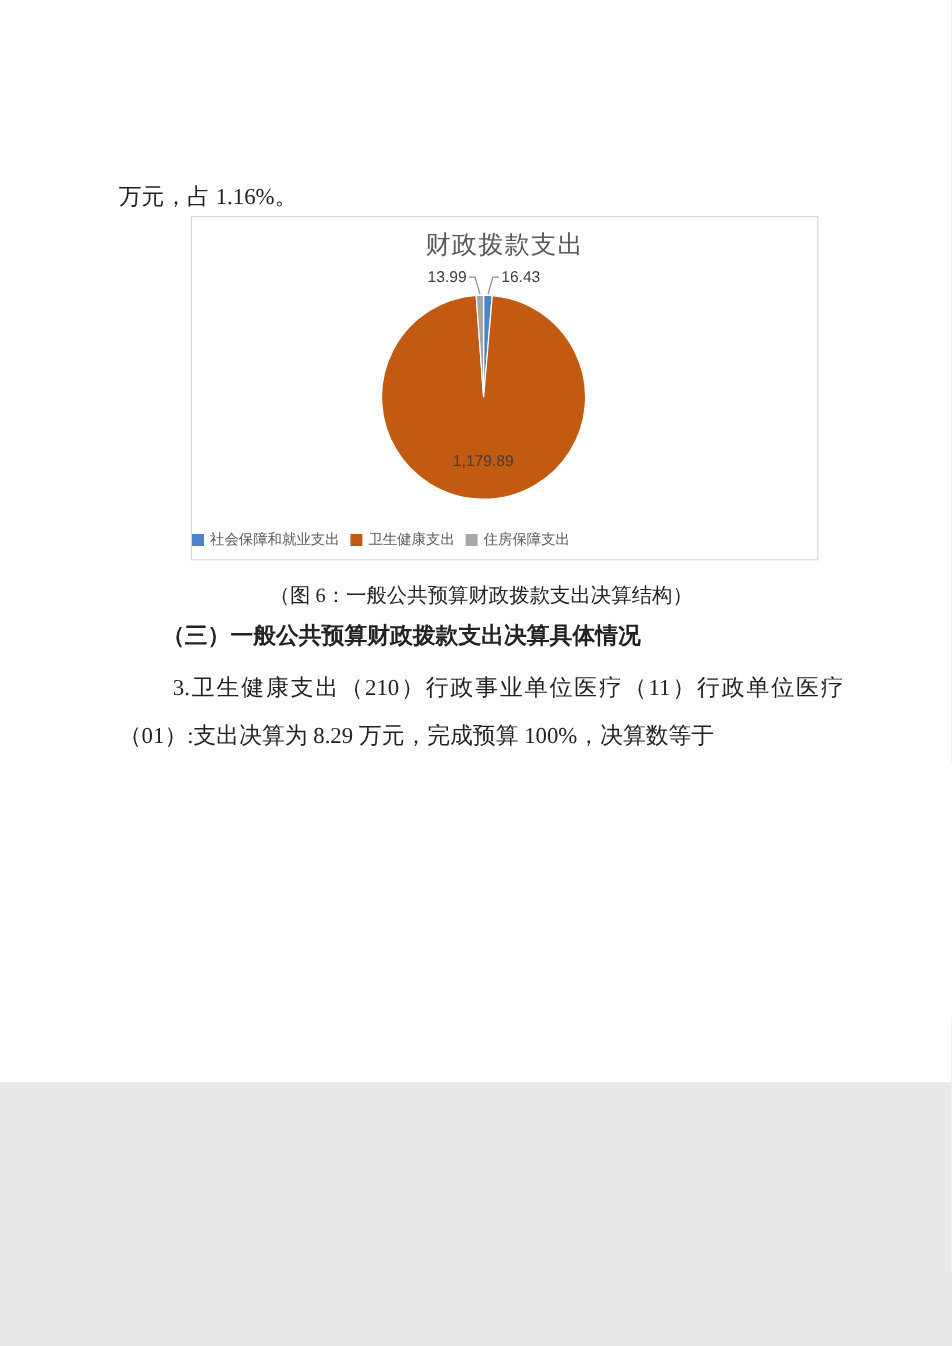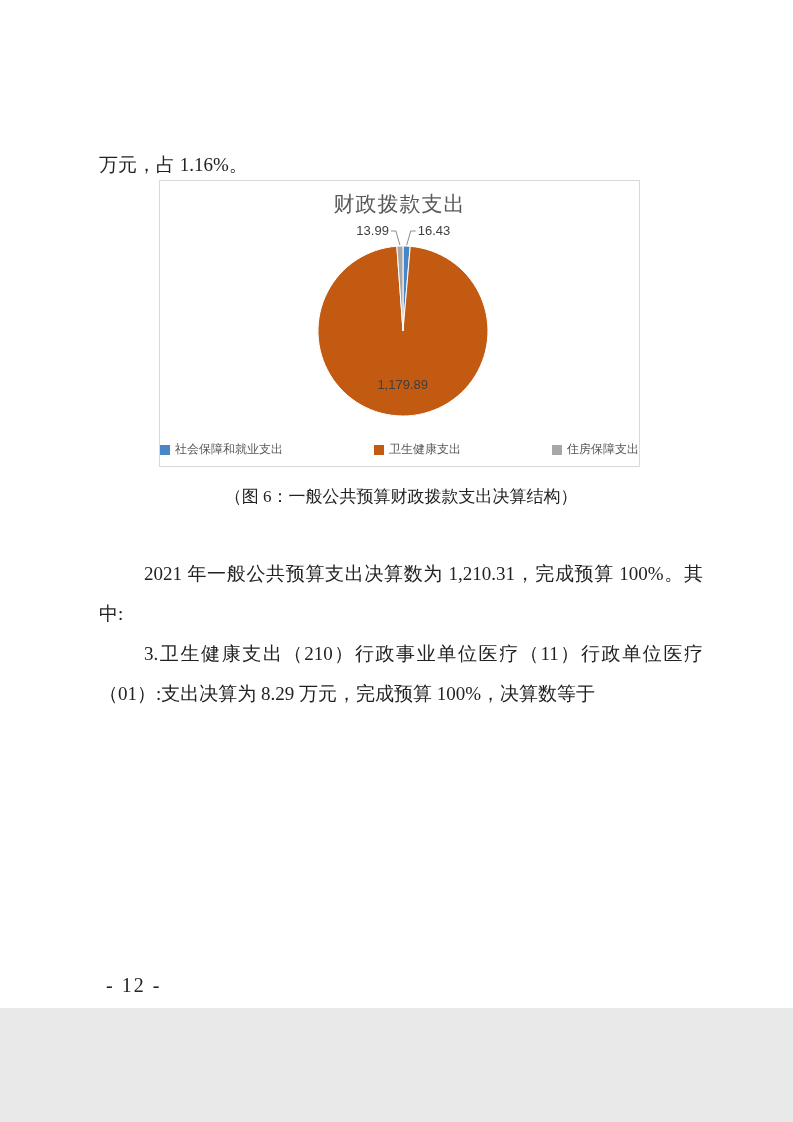--- a/index.html
+++ b/index.html
@@ -1,41 +1,42 @@
 <!DOCTYPE html>
 <html><head>
 <meta charset="utf-8">
 <style>
   html,body{margin:0;padding:0;background:#e9e9e9;}
   .page{
-    position:relative;width:793px;height:1008px;background:#ffffff;
+    position:relative;width:793px;height:902px;background:#ffffff;
     margin:0 auto;overflow:hidden;
     font-family:"Liberation Serif","DejaVu Serif",serif;color:#222222;
   }
   .top-text{
     position:absolute;left:99px;top:145px;width:604px;
     font-size:19px;line-height:40px;
   }
   .chart-frame{
     position:absolute;left:159px;top:180px;width:479px;height:285px;
     border:1px solid #d9d9d9;background:#ffffff;
     font-family:"Liberation Sans","DejaVu Sans",sans-serif;
+    padding-left:42px;
   }
   .chart-title{
     position:absolute;top:9px;left:0;right:0;text-align:center;
     font-size:21px;color:#595959;letter-spacing:1px;
   }
   .pie-svg{position:absolute;left:0;top:0;}
   .slice-label{
     font-size:13px;fill:#3f3f3f;
     font-family:"Liberation Sans","DejaVu Sans",sans-serif;
   }
   .chart-legend{
     position:absolute;top:260px;left:0;right:0;
-    display:flex;justify-content:space-between;align-items:center;gap:9px;
+    display:flex;justify-content:flex-start;align-items:center;gap:9px;
     font-size:12px;color:#595959;
   }
   .legend-item{display:inline-flex;align-items:center;gap:5px;}
   .legend-swatch{width:10px;height:10px;display:inline-block;flex:0 0 auto;}
   .figure-caption{
     position:absolute;left:99px;top:483px;width:604px;text-align:center;
     font-size:17px;line-height:28px;
   }
   .section-heading{
     position:absolute;left:99px;top:516px;width:604px;
@@ -81,21 +82,21 @@
         </span>
         <span class="legend-item">
           <span class="legend-swatch" style="background: rgb(167, 167, 167);"></span>
           <span>住房保障支出</span>
         </span>
       </div>
   </div>
 
   <div class="figure-caption">（图 6：一般公共预算财政拨款支出决算结构）</div>
 
+  <div class="section-heading">（三）一般公共预算财政拨款支出决算具体情况</div>
 
   <div class="body-text">
-    <p>2021 年一般公共预算支出决算数为 1,210.31，完成预算 100%。其中:</p>
     <p>3.卫生健康支出（210）行政事业单位医疗（11）行政单位医疗（01）:支出决算为 8.29 万元，完成预算 100%，决算数等于</p>
   </div>
 
   <div class="page-number">- 12 -</div>
 
 </div>
 
 </body></html>

